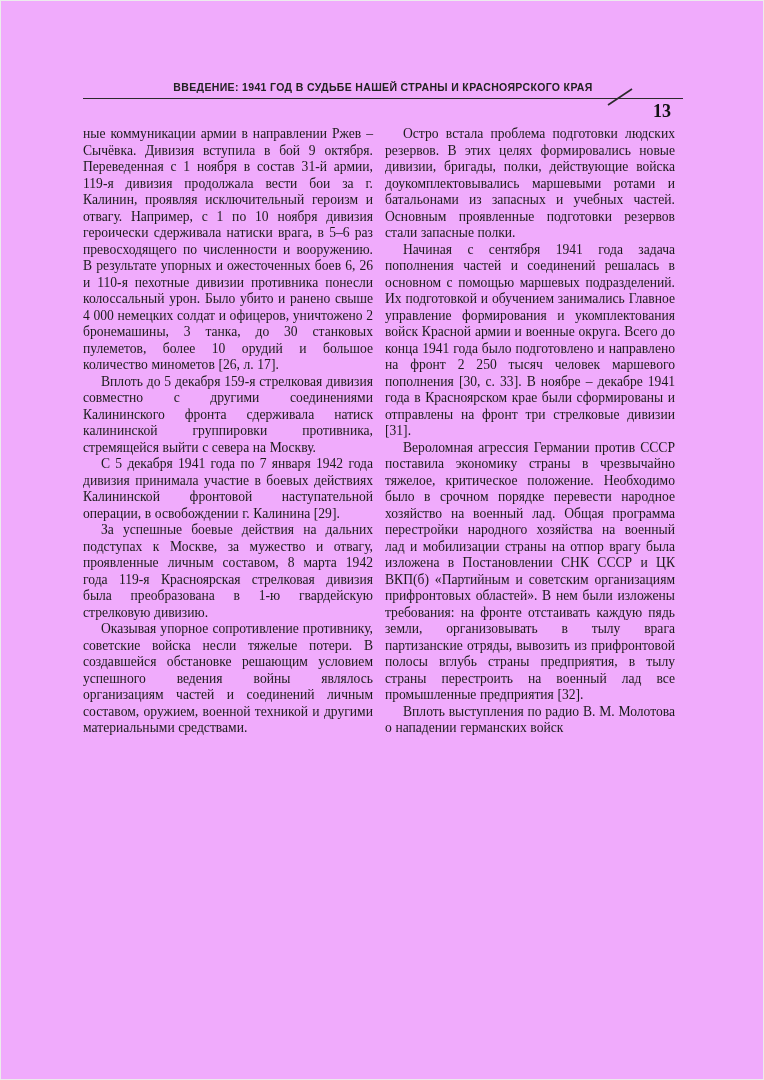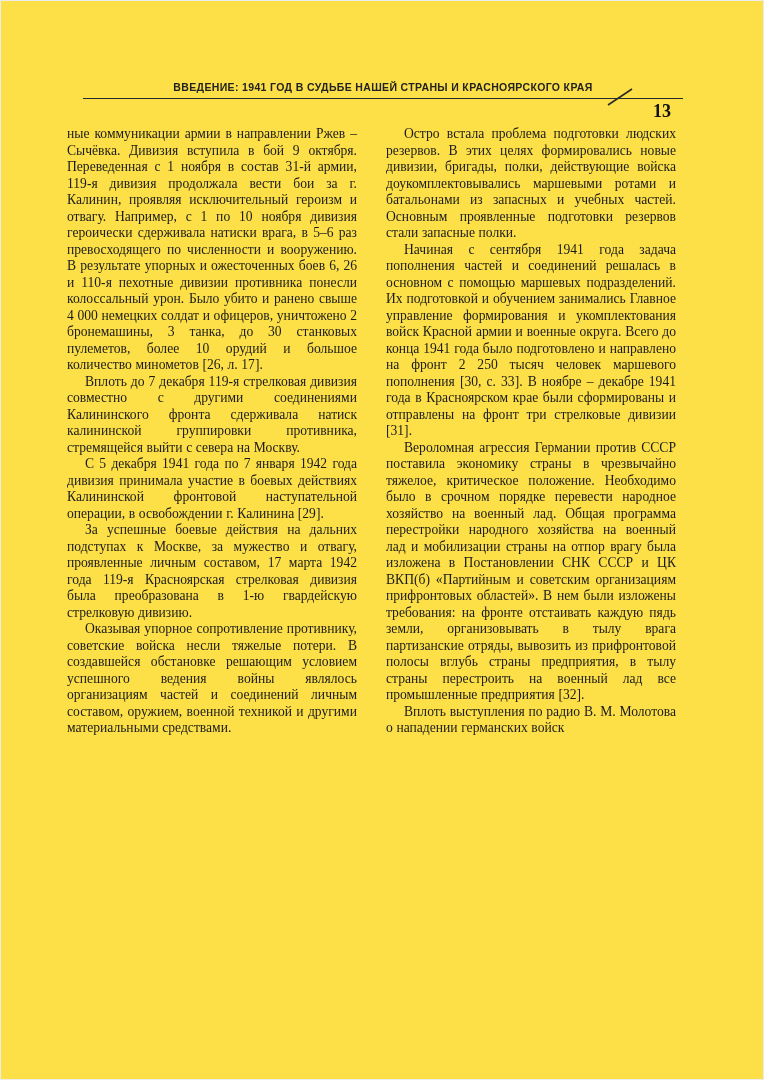--- a/index.html
+++ b/index.html
@@ -10,21 +10,21 @@
   body {
     width: 764px;
     height: 1080px;
     font-family: "Liberation Serif", serif;
     color: #1b1b1b;
   }
   .page {
     position: relative;
     width: 764px;
     height: 1080px;
-    background: #fde047;
+    background: #f0abfc;
     overflow: hidden;
     box-sizing: border-box;
     border: 1px solid #ececec;
   }
   .header {
     position: absolute;
     top: 80px;
     left: 82px;
     width: 600px;
   }
@@ -56,24 +56,24 @@
     right: 12px;
     top: 20px;
     font-family: "Liberation Serif", serif;
     font-weight: bold;
     font-size: 18px;
     color: #111;
   }
   .columns {
     position: absolute;
     top: 125px;
-    left: 66px;
+    left: 82px;
     width: 600px;
     display: flex;
-    gap: 29px;
+    gap: 12px;
   }
   .col {
     width: 290px;
     flex: 0 0 290px;
   }
   .col p {
     margin: 0;
     font-size: 13.6px;
     line-height: 16.5px;
     text-align: justify;
@@ -99,23 +99,23 @@
         <line x1="1" y1="17" x2="25" y2="1" stroke="#2a2a2a" stroke-width="1.6"></line>
       </svg>
     </div>
     <div class="page-number">13</div>
   </header>
 
   <main class="columns">
 
     <section class="col">
       <p class="noindent">ные коммуникации армии в направлении Ржев – Сычёвка. Дивизия вступила в бой 9 октября. Переведенная с 1 ноября в состав 31-й армии, 119-я дивизия продолжала вести бои за г. Калинин, проявляя исключительный героизм и отвагу. Например, с 1 по 10 ноября дивизия героически сдерживала натиски врага, в 5–6 раз превосходящего по численности и вооружению. В результате упорных и ожесточенных боев 6, 26 и 110-я пехотные дивизии противника понесли колоссальный урон. Было убито и ранено свыше 4 000 немецких солдат и офицеров, уничтожено 2 бронемашины, 3 танка, до 30 станковых пулеметов, более 10 орудий и большое количество минометов [26, л. 17].</p>
-      <p>Вплоть до 7 декабря 119-я стрелковая дивизия совместно с другими соединениями Калининского фронта сдерживала натиск калининской группировки противника, стремящейся выйти с севера на Москву.</p>
+      <p>Вплоть до 5 декабря 159-я стрелковая дивизия совместно с другими соединениями Калининского фронта сдерживала натиск калининской группировки противника, стремящейся выйти с севера на Москву.</p>
       <p>С 5 декабря 1941 года по 7 января 1942 года дивизия принимала участие в боевых действиях Калининской фронтовой наступательной операции, в освобождении г. Калинина [29].</p>
-      <p>За успешные боевые действия на дальних подступах к Москве, за мужество и отвагу, проявленные личным составом, 17 марта 1942 года 119-я Красноярская стрелковая дивизия была преобразована в 1-ю гвардейскую стрелковую дивизию.</p>
+      <p>За успешные боевые действия на дальних подступах к Москве, за мужество и отвагу, проявленные личным составом, 8 марта 1942 года 119-я Красноярская стрелковая дивизия была преобразована в 1-ю гвардейскую стрелковую дивизию.</p>
       <p>Оказывая упорное сопротивление противнику, советские войска несли тяжелые потери. В создавшейся обстановке решающим условием успешного ведения войны являлось организациям частей и соединений личным составом, оружием, военной техникой и другими материальными средствами.</p>
     </section>
 
     <section class="col">
       <p>Остро встала проблема подготовки людских резервов. В этих целях формировались новые дивизии, бригады, полки, действующие войска доукомплектовывались маршевыми ротами и батальонами из запасных и учебных частей. Основным проявленные подготовки резервов стали запасные полки.</p>
       <p>Начиная с сентября 1941 года задача пополнения частей и соединений решалась в основном с помощью маршевых подразделений. Их подготовкой и обучением занимались Главное управление формирования и укомплектования войск Красной армии и военные округа. Всего до конца 1941 года было подготовлено и направлено на фронт 2 250 тысяч человек маршевого пополнения [30, с. 33]. В ноябре – декабре 1941 года в Красноярском крае были сформированы и отправлены на фронт три стрелковые дивизии [31].</p>
       <p>Вероломная агрессия Германии против СССР поставила экономику страны в чрезвычайно тяжелое, критическое положение. Необходимо было в срочном порядке перевести народное хозяйство на военный лад. Общая программа перестройки народного хозяйства на военный лад и мобилизации страны на отпор врагу была изложена в Постановлении СНК СССР и ЦК ВКП(б) «Партийным и советским организациям прифронтовых областей». В нем были изложены требования: на фронте отстаивать каждую пядь земли, организовывать в тылу врага партизанские отряды, вывозить из прифронтовой полосы вглубь страны предприятия, в тылу страны перестроить на военный лад все промышленные предприятия [32].</p>
       <p>Вплоть выступления по радио В. М. Молотова о нападении германских войск</p>
     </section>
 

